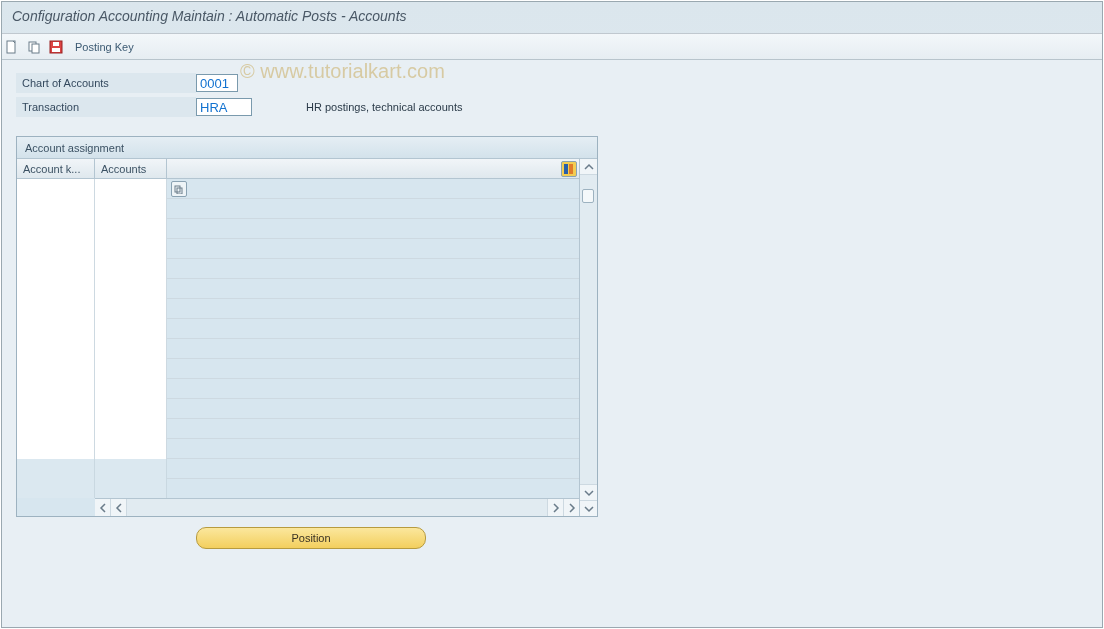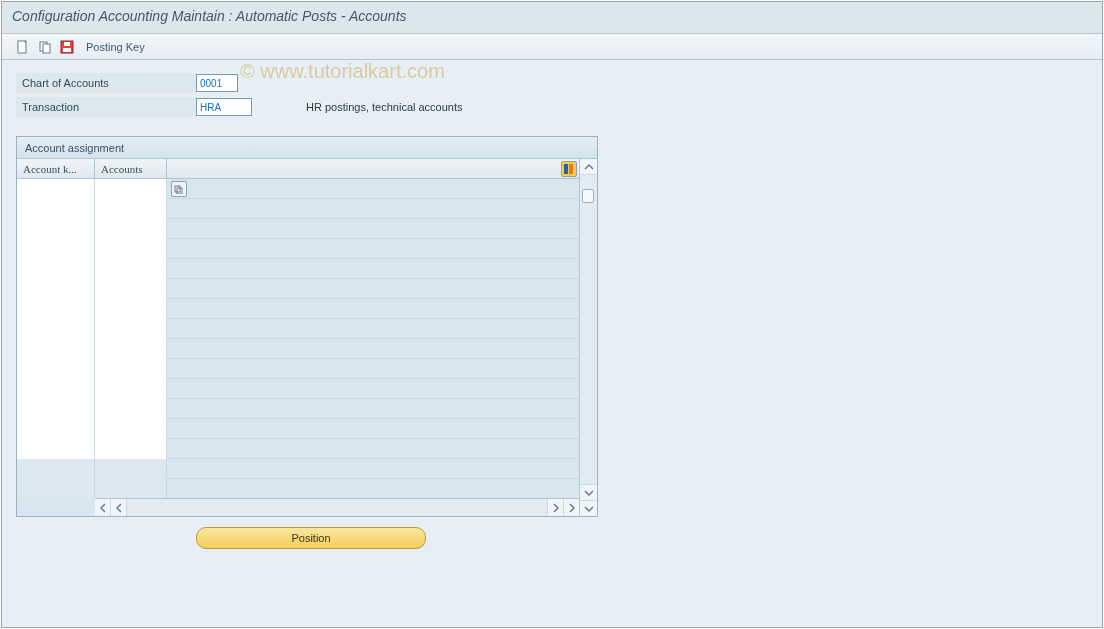--- a/index.html
+++ b/index.html
@@ -31,21 +31,21 @@
       font-weight: normal;
       font-style: italic;
       color: #4a5866;
     }
     .toolbar {
       height: 26px;
       background: linear-gradient(#f3f7fa, #e6edf2);
       border-bottom: 1px solid #b8c4cc;
       display: flex;
       align-items: center;
-      padding: 0 12px;
+      padding: 0 1px;
       gap: 4px;
     }
     .tb-icon {
       width: 18px; height: 18px;
       display: flex; align-items: center; justify-content: center;
       border-radius: 2px;
     }
     .tb-icon svg { width: 14px; height: 14px; }
     .tb-label { color: #3c5a73; font-size: 11px; margin-left: 6px; }
     .content {
@@ -66,21 +66,21 @@
       background: #dce7ee;
       height: 20px;
       line-height: 20px;
     }
     .field-input {
       width: 42px;
       height: 18px;
       border: 1px solid #7a9aad;
       background: #fff;
       color: #1272d0;
-      font-size: 10px;
+      font-size: 13px;
       padding: 0 3px;
       text-align: left;
     }
     .field-input.wide { width: 56px; text-align: left; font-weight: normal; }
     .field-desc {
       margin-left: 44px;
       color: #2a3a48;
       padding-left: 10px;
     }
     .panel {
@@ -101,21 +101,20 @@
     }
     .panel-body {
       display: flex;
       height: 357px;
     }
     .table-wrap {
       flex: 1;
       display: flex;
       flex-direction: column;
       background: #d7e6ef;
-      font-family: Liberation Serif, serif;
     }
     .hdr-row {
       display: flex;
       height: 20px;
       background: linear-gradient(#f1f5f8, #dfe8ee);
       border-bottom: 1px solid #b3c5d1;
       position: relative;
     }
     .hdr-cell {
       height: 20px;

